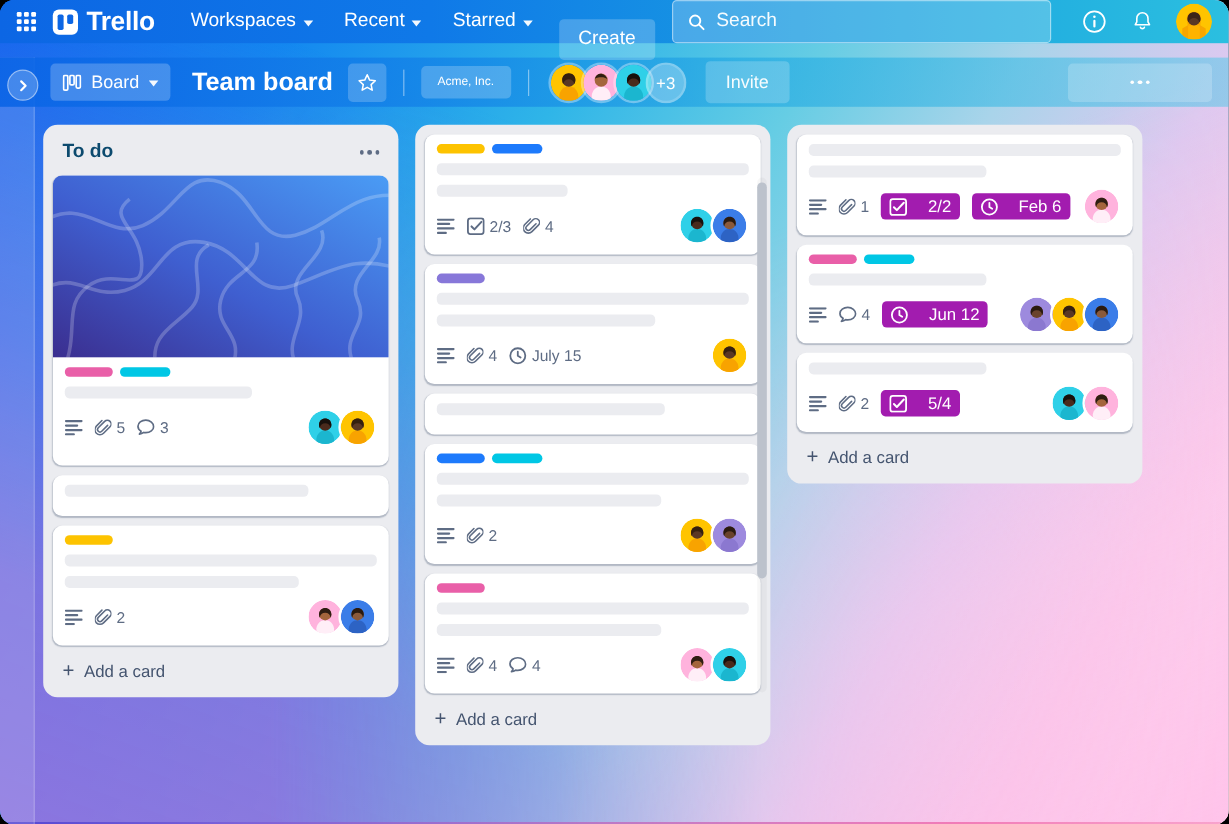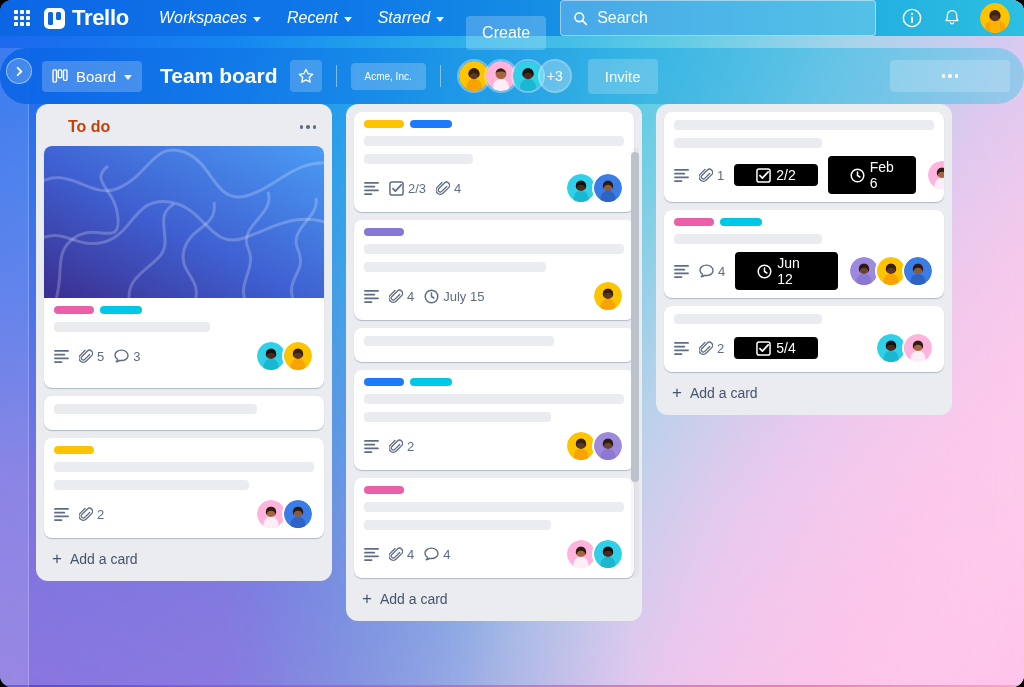--- a/index.html
+++ b/index.html
@@ -73,40 +73,39 @@
   .nav-gridicon i { background:#fff; border-radius:1px; display:block; width:4px;height:4px;}
   .logo-wrap { display:flex; align-items:center; gap:7px; margin-right: 20px;}
   .logo-mark { width:21px; height:21px; background:#fff; border-radius:5px;
      position:relative; display:block;}
   .logo-mark::before, .logo-mark::after{
      content:""; position:absolute; background:#0c66e4; border-radius:1.5px;}
   .logo-mark::before{ left:4px; top:4px; width:5px; height:13px;}
   .logo-mark::after { left:12px; top:4px; width:5px; height:8px;}
   .logo-text { font-size: 22px; font-weight: 700; letter-spacing:-0.3px; color:#fff; }
   .nav-item { display:flex; align-items:center; gap:6px; font-size:16px; color:#fff;
-     padding: 6px 10px; border-radius:4px; margin-right:6px; white-space:nowrap;font-style:italic;}
+     padding: 6px 10px; border-radius:4px; margin-right:6px; white-space:nowrap;}
   .caret { display:inline-block; width:0;height:0;
      border-left:4.5px solid transparent;border-right:4.5px solid transparent;
      border-top:5px solid #fff; margin-top:2px; opacity:.95;}
   .create-btn { background: rgba(255,255,255,0.22); color:#fff; font-size:16px;
      padding: 8px 16px; border-radius:4px; margin-left: 6px; margin-right:14px;margin-top:29px;}
   .search-box { flex: 0 0 290px; height: 34px; border-radius:4px;
      background: rgba(255,255,255,0.22); border:1px solid rgba(255,255,255,0.45);
      display:flex; align-items:center; gap:9px; padding: 0 12px; }
   .search-text { font-size:16px; color:rgba(255,255,255,.95);}
   .nav-right { margin-left:auto; display:flex; align-items:center; gap:16px; padding-right:14px;}
   .icon-btn { width:24px;height:24px; display:flex;align-items:center;justify-content:center;}
   .nav-avatar { width:30px;height:30px; border-radius:50%; overflow:hidden;}
 
   
   .boardbar {
-    position:absolute; top:48px; left:0; right:0; height:56px;
+    position:absolute; top:48px; left:0; right:0; height:41px;
     display:flex; align-items:center; z-index:20;
     background: linear-gradient(to right, rgba(11,100,230,.92) 0%, rgba(18,126,232,.85) 30%, rgba(32,166,226,.62) 60%, rgba(60,200,228,.45) 100%);
-    border-radius: 27px;
   }
   .sidebar-strip {
     position:absolute; left:0; top:48px; bottom:0; width:28px;
     background: rgba(255,255,255,0.13);
     border-right: 1px solid rgba(255,255,255,0.22);
     z-index:15;
   }
   .sidebar-toggle {
     position:absolute; left:6px; top:58px; width:24px;height:24px;
     border-radius:50%; background: rgba(255,255,255,0.22);
@@ -138,35 +137,35 @@
   .dots { display:flex; gap:3px;}
   .dots i { width:3.5px;height:3.5px;border-radius:50%; background:#fff; display:block;}
 
   
   .canvas { position:absolute; top:104px; left:28px; right:0; bottom:0;
      display:flex; align-items:flex-start; gap:14px; padding: 0 0 0 8px; }
   .list { width:296px; background:#ebecf0; border-radius:12px; padding: 8px 8px 4px 8px;
      box-sizing:border-box; flex: 0 0 296px; position:relative;}
   .list-header { display:flex; align-items:center; justify-content:space-between;
      padding: 6px 8px 10px 8px;}
-  .list-title { font-size:16px; font-weight:700; color:#c2410c;margin-left:16px;}
+  .list-title { font-size:16px; font-weight:700; color:#0c4a6e;}
   .list-dots { display:flex; gap:3px;}
   .list-dots i { width:3.5px;height:3.5px;border-radius:50%; background:#5e6c84; display:block;}
   .cards { display:flex; flex-direction:column; gap:8px;}
   .card { background:#fff; border-radius:8px; box-shadow:0 1px 1px rgba(9,30,66,.25);
      padding: 8px 10px 8px 10px; overflow:hidden;}
   .card.has-cover { padding-top:0; padding-left:0; padding-right:0;}
   .card.has-cover .card-inner { padding: 8px 10px 8px 10px;}
   .cover { height:152px; width:100%; display:block; }
   .labels { display:flex; gap:6px; margin-bottom:8px;}
   .label { height:8px; border-radius:4px; }
   .ph { height:10px; border-radius:4px; background:#ebecf0; margin-bottom:8px;}
   .badges { display:flex; align-items:center; gap:10px; margin-top:6px; min-height:26px;}
   .badge { display:flex; align-items:center; gap:4px; color:#5e6c84; font-size:13px;}
-  .badge.green { background:#000000; color:#fff; border-radius:4px; padding: 3px 22px; gap:5px;}
+  .badge.green { background:#a21caf; color:#fff; border-radius:4px; padding: 3px 7px; gap:17px;}
   .badge.green .bt { color:#fff; font-size:14px;}
   .card-avatars { margin-left:auto; display:flex; align-items:center;}
   .card-avatars .av { width:28px;height:28px;border-radius:50%; overflow:hidden; margin-left:-5px;
      border:2px solid #fff;}
   .card-avatars .av:first-child{ margin-left:0;}
   .addcard { display:flex; align-items:center; gap:8px; color:#44546f; font-size:14px;
      padding: 12px 8px 10px 8px;}
   .plus { font-size:17px; line-height:1; color:#44546f;}
   .scrollbar { position:absolute; right:3px; top:44px; bottom:44px; width:8px;
      border-radius:4px; background: rgba(0,0,0,0.03);}

